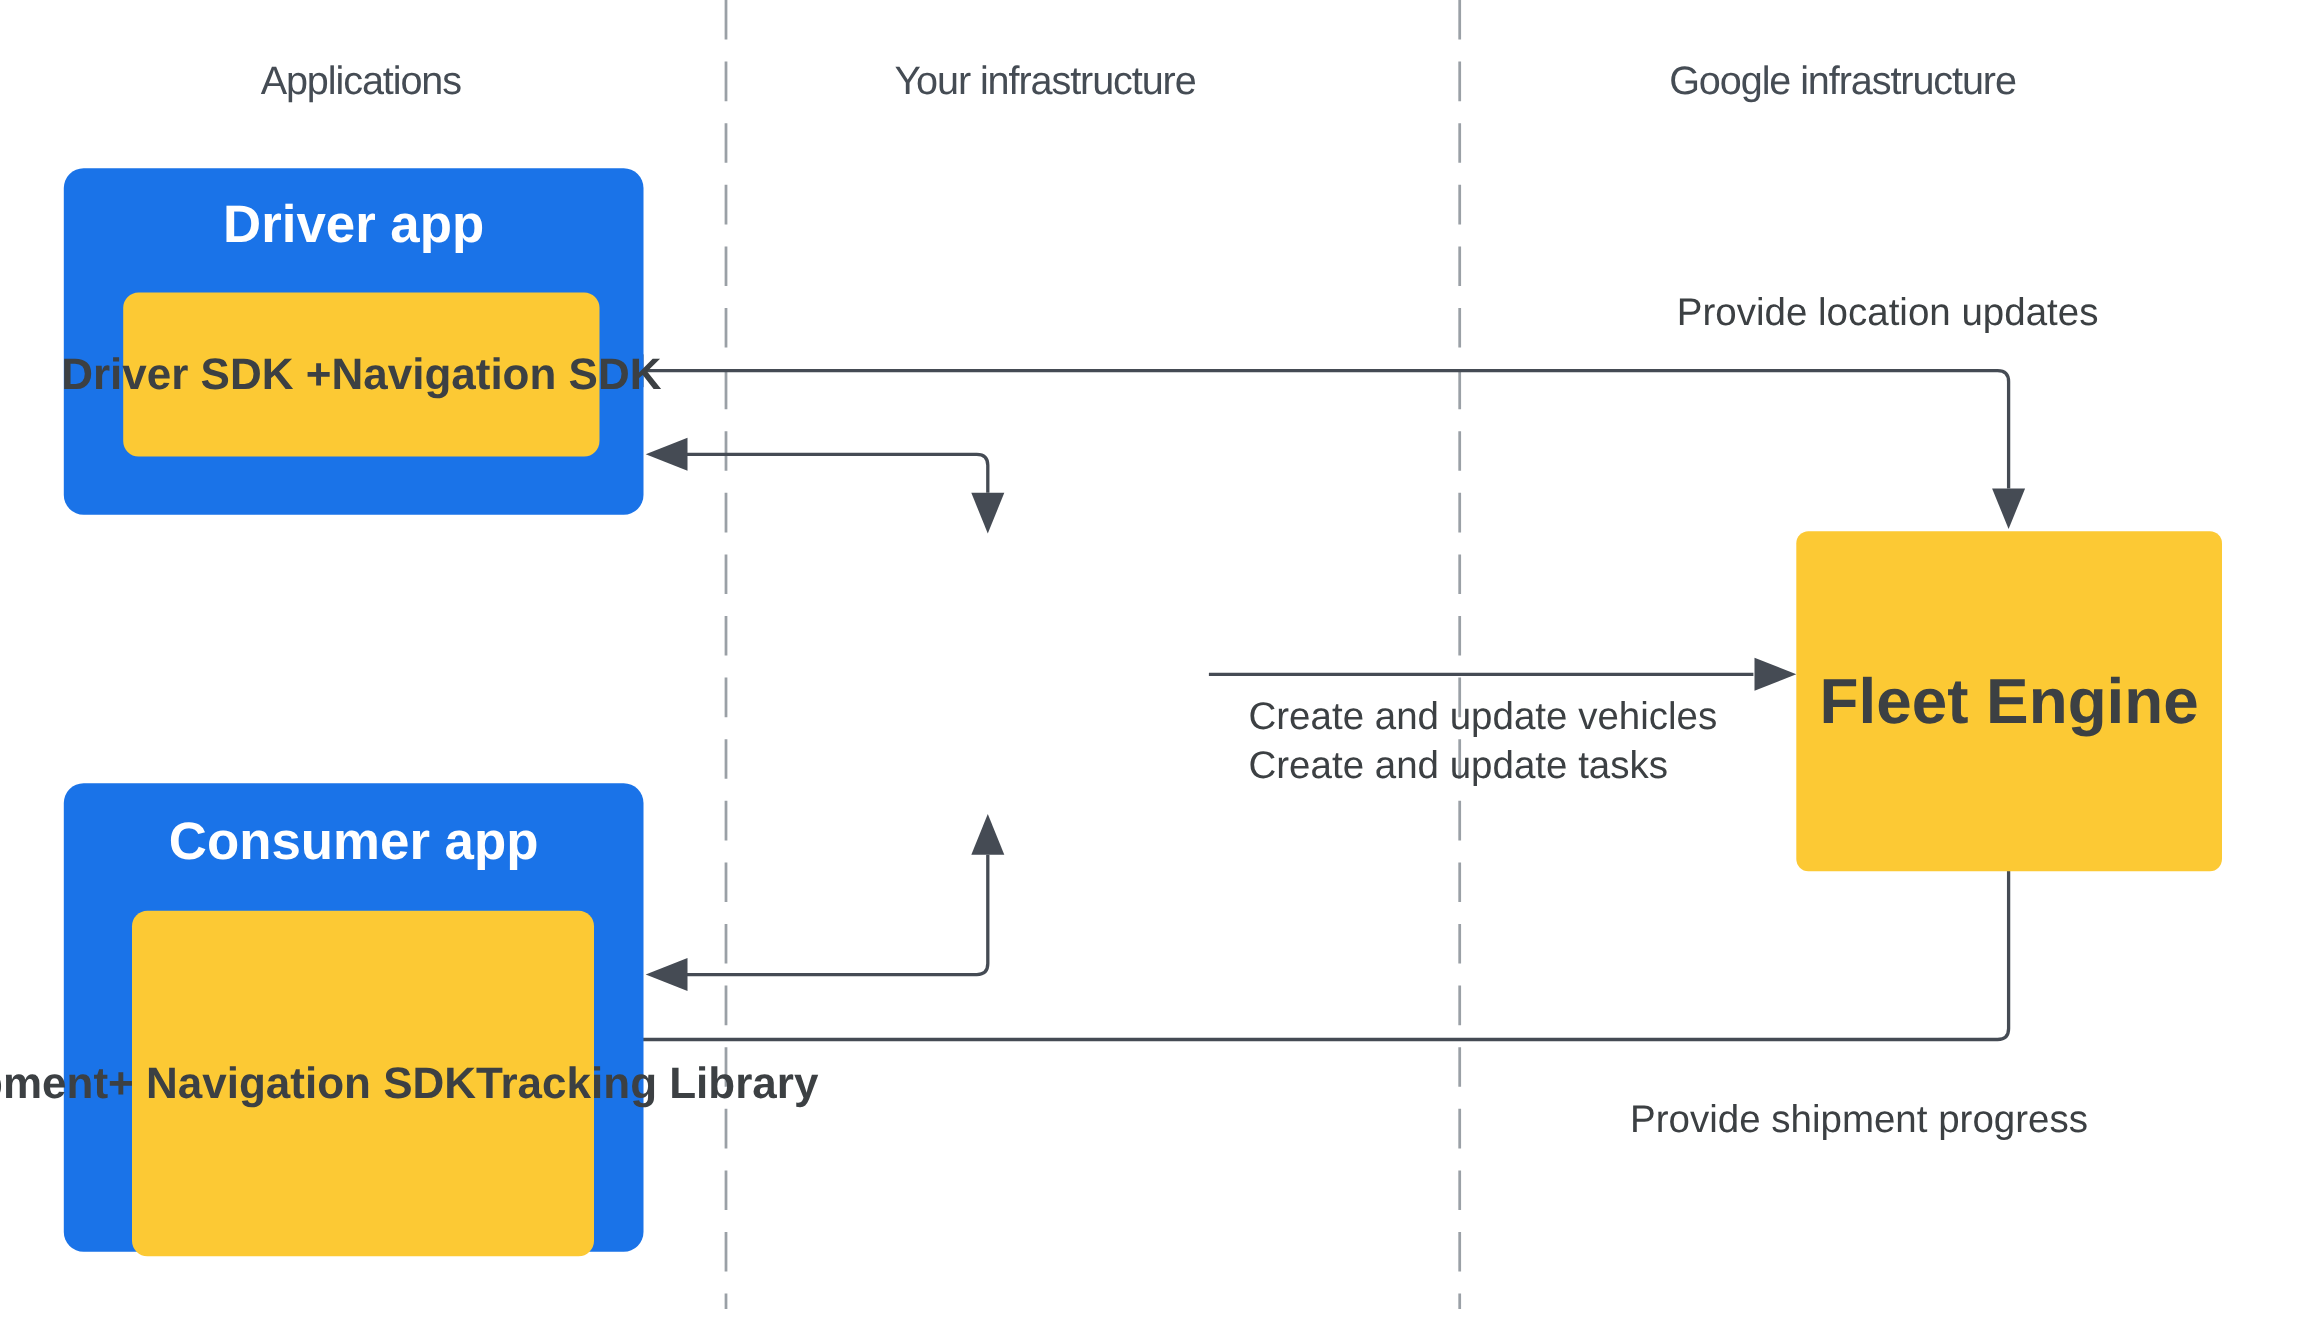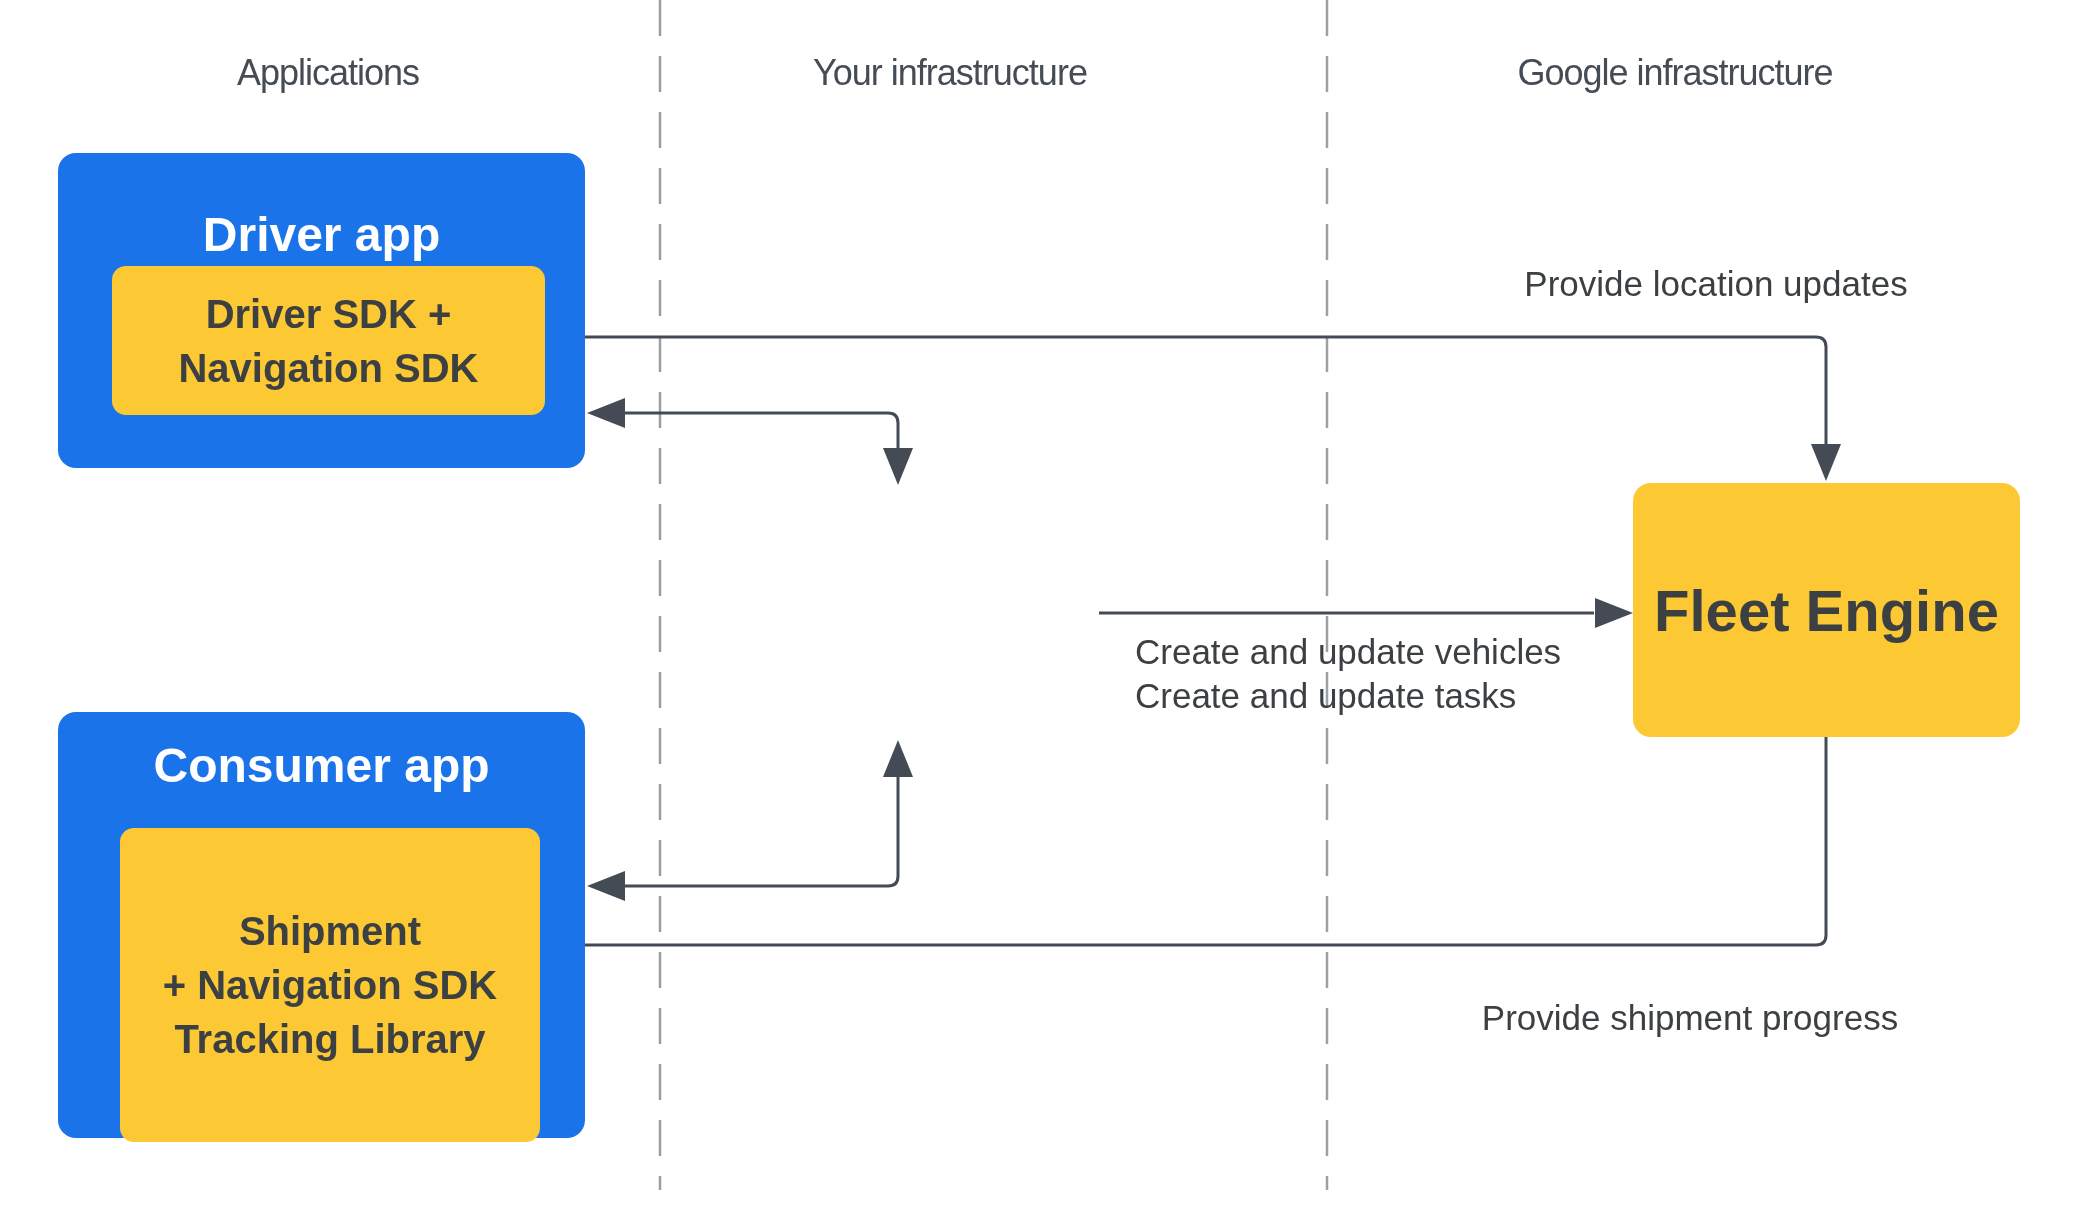--- a/index.html
+++ b/index.html
@@ -67,21 +67,21 @@
     font-weight: 700;
     font-size: 48px;
     white-space: nowrap;
   }
 
   .inner-box {
     position: absolute;
     background: var(--yellow);
     border-radius: 14px;
     display: flex;
-    flex-direction: column;
+    flex-direction: row;
     align-items: center;
     justify-content: center;
   }
   .inner-line {
     color: var(--dark-text);
     font-weight: 700;
     font-size: 40px;
     line-height: 54px;
     text-align: center;
     white-space: nowrap;
@@ -153,29 +153,29 @@
       <path class="edge" d="M 1826 737 L 1826 935 Q 1826 945 1816 945 L 581 945"></path>
       <polygon class="arrowhead" points="542,945 580,930 580,960"></polygon>
     </g>
   </svg>
 
   <div class="col-header" style="left:328px;">Applications</div>
   <div class="col-header" style="left:950px;">Your infrastructure</div>
   <div class="col-header" style="left:1675px;">Google infrastructure</div>
 
   <div class="node blue" style="left:58px; top:153px; width:527px; height:315px;">
-    <div class="node-title" style="top:24px;margin-top:30px;">Driver app</div>
+    <div class="node-title" style="top:24px;">Driver app</div>
     <div class="inner-box" style="left:54px; top:113px; width:433px; height:149px;">
       <span class="inner-line">Driver SDK +</span>
       <span class="inner-line">Navigation SDK</span>
     </div>
   </div>
 
 
-  <div class="node yellow center-label" style="left:1633px; top:483px; width:387px; height:254px;">
+  <div class="node yellow center-label" style="left:1633px; top:483px; width:387px; height:309px;border-radius:11px;">
     <span class="fleet-title">Fleet Engine</span>
   </div>
 
   <div class="node blue" style="left:58px; top:712px; width:527px; height:426px;">
     <div class="node-title" style="top:26px;">Consumer app</div>
     <div class="inner-box" style="left:62px; top:116px; width:420px; height:314px;">
       <span class="inner-line">Shipment</span>
       <span class="inner-line">+ Navigation SDK</span>
       <span class="inner-line">Tracking Library</span>
     </div>

